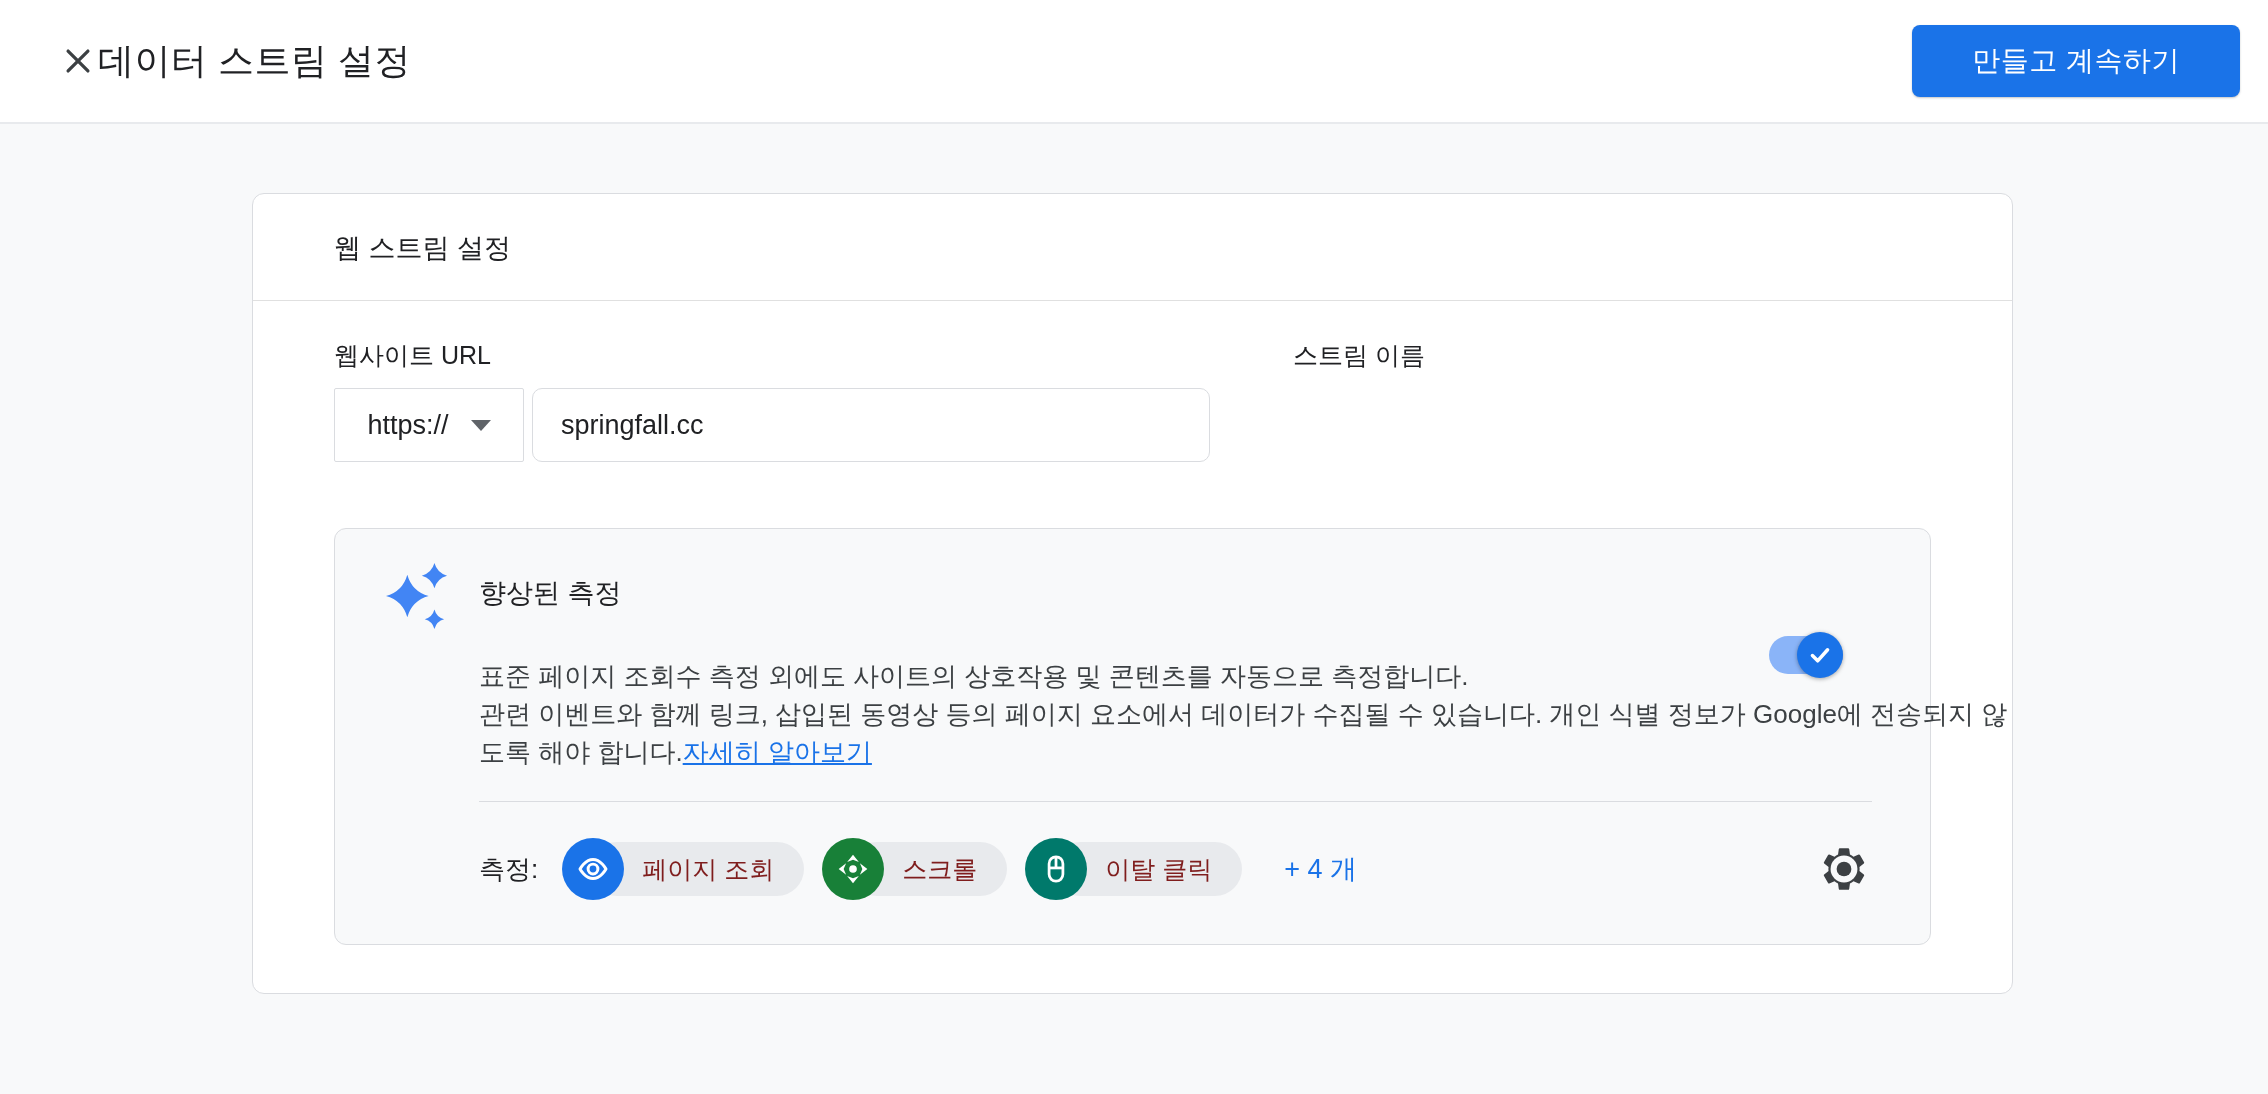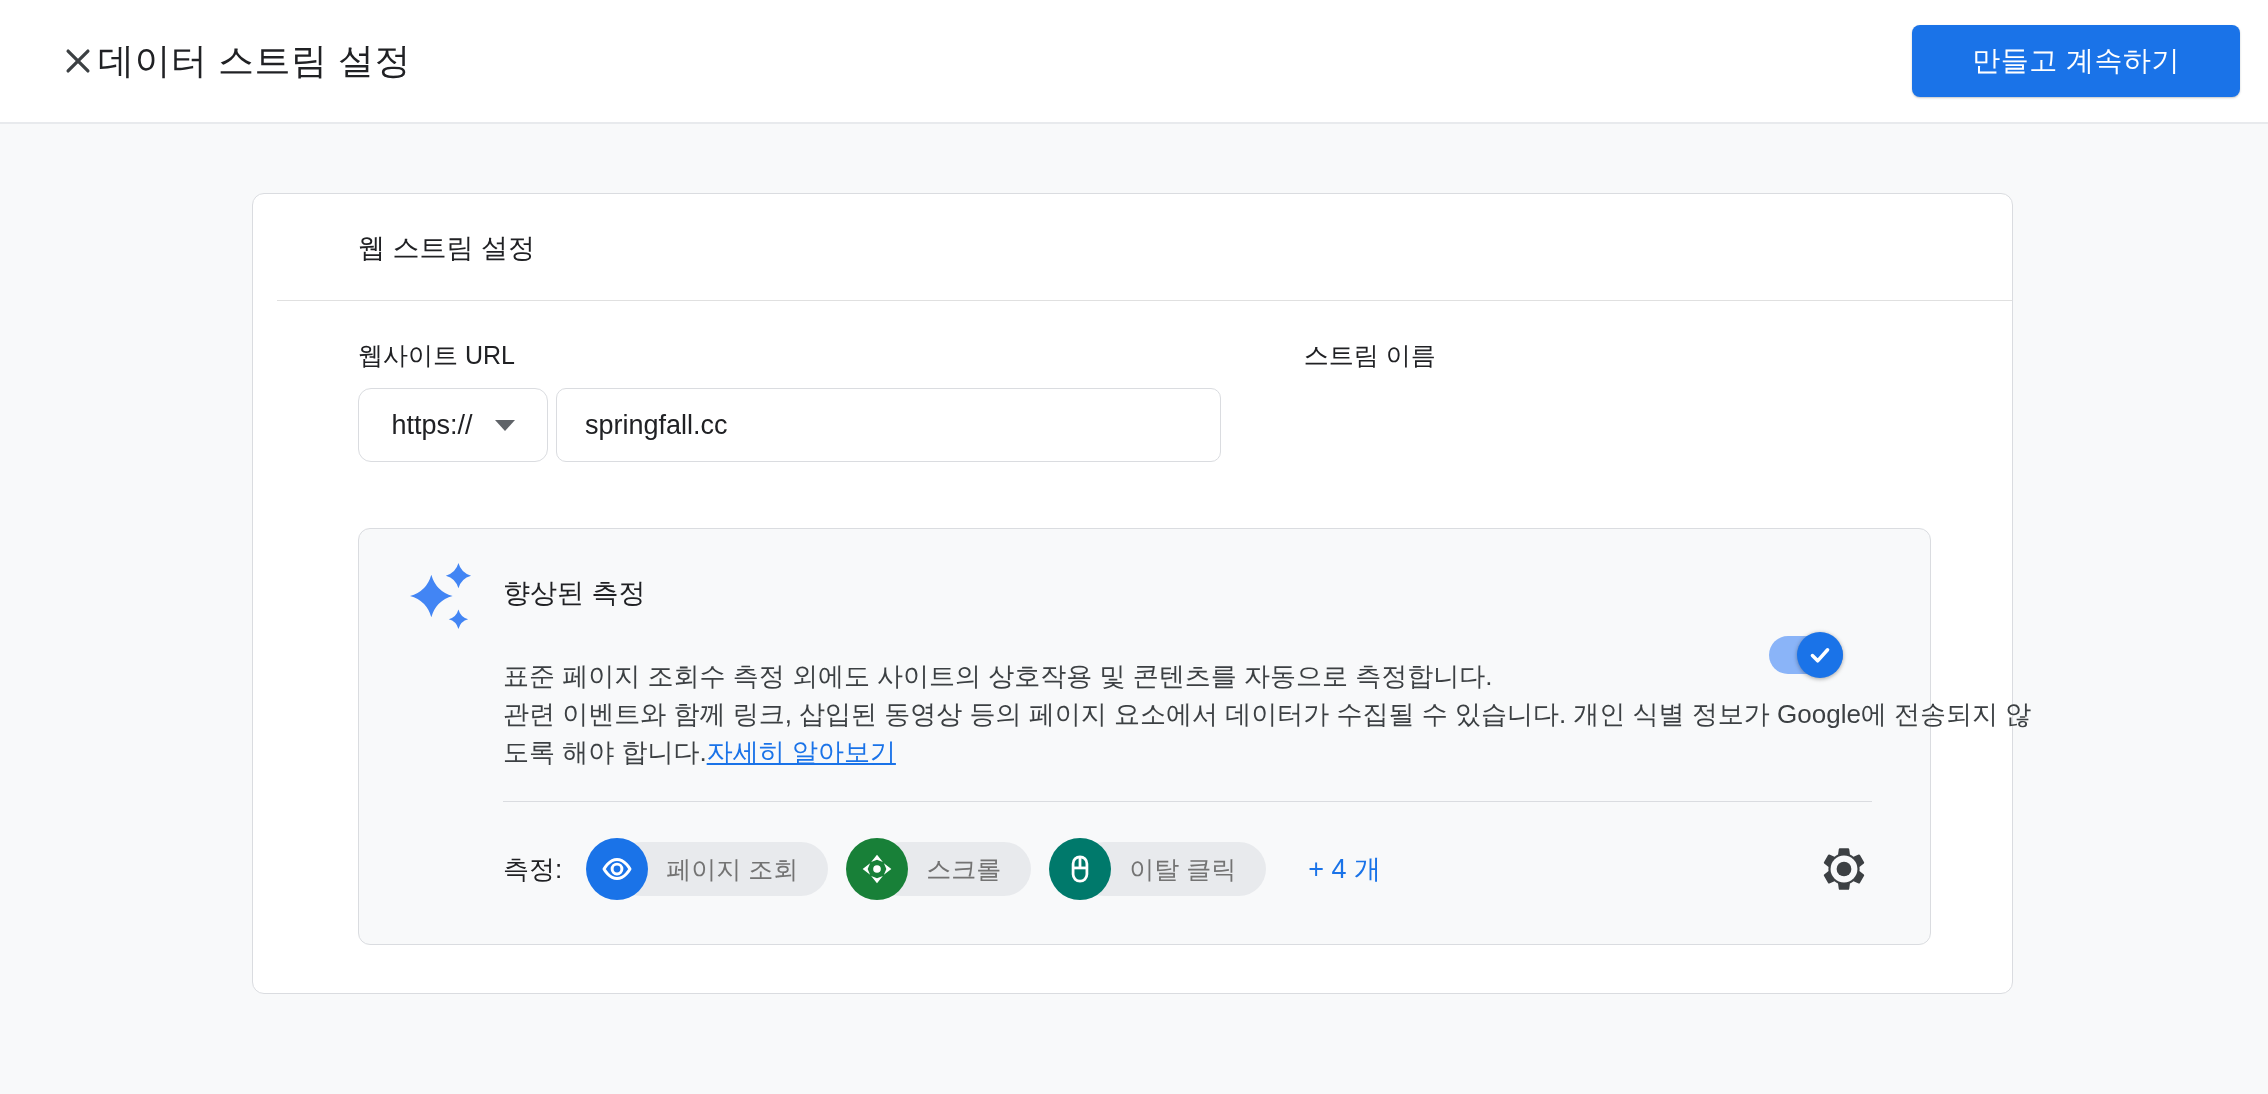--- a/index.html
+++ b/index.html
@@ -29,36 +29,36 @@
   .create-btn {
     margin-left:auto; height:72px; padding:0 60px;
     background:#1a73e8; color:#ffffff; border:none; border-radius:8px;
     font-size:28px; font-family:inherit; font-weight:500; letter-spacing:0.5px;
     cursor:pointer; box-shadow:0 1px 2px rgba(60,64,67,.3);
   }
   
   .content { padding-top:69px; }
   .card {
     width:1761px; margin-left:252px;
-    background:#ffffff; border:1px solid #dadce0; border-radius:12px;padding-left:24px;
+    background:#ffffff; border:1px solid #dadce0; border-radius:12px;
   }
   .card-header {
     padding:36px 0 34px 81px;
     border-bottom:1px solid #e0e0e0;
     font-size:27px; color:#202124;
   }
   .card-body { padding:38px 81px 48px 81px; }
 
   .form-row { display:flex; }
   .field-col1 { width:876px; margin-right:83px; }
   .field-col2 { width:637px; }
   .field-label { display:block; font-size:25px; color:#202124; margin-bottom:16px; }
   .input-group { display:flex; }
   .proto-select {
-    width:190px; height:74px; border:1px solid #dadce0; border-radius:13px;
+    width:190px; height:74px; border:1px solid #dadce0; border-radius:2px;
     background:#ffffff; display:flex; align-items:center; justify-content:center;
     gap:22px; cursor:pointer; margin-right:8px;
   }
   .proto-select .proto-text { font-size:27px; color:#202124; }
   .caret-down {
     width:0; height:0;
     border-left:10px solid transparent; border-right:10px solid transparent;
     border-top:11px solid #5f6368;
   }
   .text-input {
@@ -97,21 +97,21 @@
   .measure-row { display:flex; align-items:center; margin:36px 0 0 93px; }
   .measure-label { font-size:26px; color:#202124; margin-right:24px; }
   .chip { display:flex; align-items:center; margin-right:18px; }
   .chip-circle {
     width:62px; height:62px; border-radius:50%;
     display:flex; align-items:center; justify-content:center;
     position:relative; z-index:1; flex:0 0 auto;
   }
   .chip-pill {
     margin-left:-34px; height:54px; line-height:54px; border-radius:27px;
-    background:#e8eaed; color:#737373; font-size:25px;
+    background:#e8eaed; color:#7f1d1d; font-size:25px;
     padding:0 30px 0 52px; white-space:nowrap;
   }
   .more-link {
     font-size:27px; font-weight:500; color:#1a73e8;
     margin-left:24px; cursor:pointer; white-space:nowrap; text-decoration:none;
   }
   .gear-btn {
     margin-left:auto; width:56px; height:56px; border:none; background:transparent;
     display:flex; align-items:center; justify-content:center; cursor:pointer;
   }

